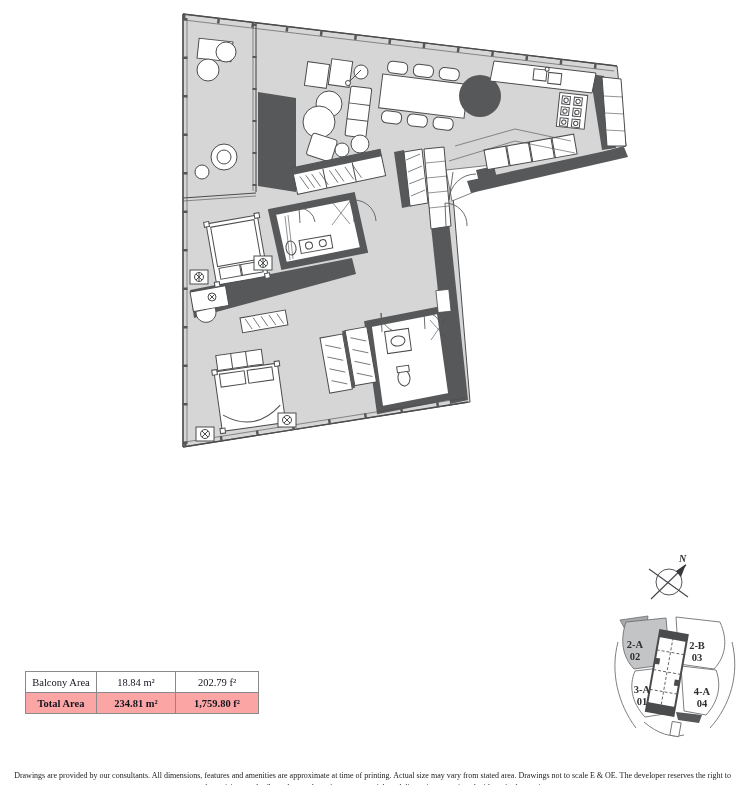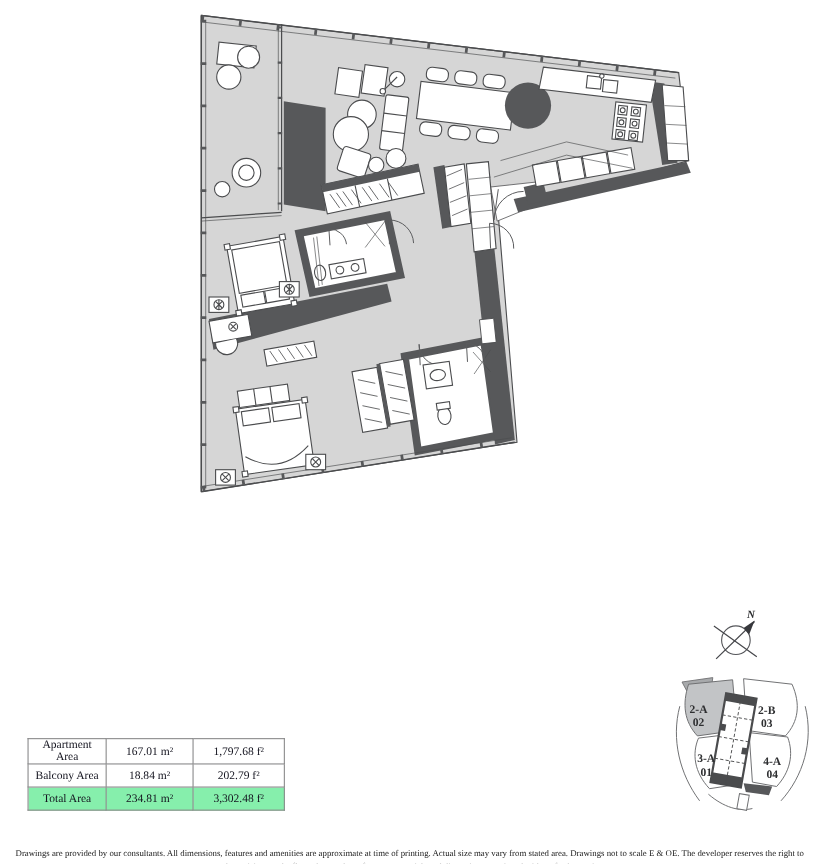--- a/index.html
+++ b/index.html
@@ -15,21 +15,21 @@
   .hatch{stroke:#4b4c4e;stroke-width:.7;}
   .kp{stroke:#6f7072;stroke-width:.9;fill:none;}
   .kp-label{font:bold 10.5px "Liberation Serif", serif;fill:#2e2f31;text-anchor:middle;}
   .north{font:italic bold 10px "Liberation Serif", serif;fill:#2b2c2e;}
   
   #area-table{position:absolute;left:25px;top:671px;border-collapse:collapse;
               border:1.5px solid #6e6f70;}
   #area-table td{border:1px solid #8a8a8b;font-size:10.5px;color:#14141f;
                  text-align:center;height:20px;padding:0 4px;background:#fff;}
   #area-table td.c0{width:62px;} #area-table td.c1{width:70px;} #area-table td.c2{width:74px;}
-  #area-table tr.total td{background:#86efac;border-top:1.5px solid #6e6f70;}
+  #area-table tr.total td{background:#fca5a5;border-top:1.5px solid #6e6f70;font-weight:bold;}
   
   #disclaimer{position:absolute;left:0;right:0;top:757px;text-align:center;
               font-size:8px;line-height:1.55;color:#1c1c1c;max-width:722px;margin:13px auto;}
 </style>
 </head>
 <body>
 
 <div id="stage">
 
 <svg width="745" height="785" viewBox="0 0 745 785">
@@ -334,32 +334,27 @@
     <text class="kp-label" x="642" y="693">3-A</text>
     <text class="kp-label" x="642" y="705">01</text>
     <text class="kp-label" x="702" y="695">4-A</text>
     <text class="kp-label" x="702" y="707">04</text>
   </g>
 </svg>
 
   <table id="area-table">
     <tbody>
       <tr>
-        <td class="c0">Apartment Area</td>
-        <td class="c1">167.01 m²</td>
-        <td class="c2">1,797.68 f²</td>
-      </tr>
-      <tr>
         <td class="c0">Balcony Area</td>
         <td class="c1">18.84 m²</td>
         <td class="c2">202.79 f²</td>
       </tr>
       <tr class="total">
         <td class="c0">Total Area</td>
         <td class="c1">234.81 m²</td>
-        <td class="c2">3,302.48 f²</td>
+        <td class="c2">1,759.80 f²</td>
       </tr>
     </tbody>
   </table>
 
   <div id="disclaimer">Drawings are provided by our consultants. All dimensions, features and amenities are approximate at time of printing.  Actual size may vary from stated area. Drawings not to scale E &amp; OE. The developer reserves the right to make revisions to the floor plans and any features, materials and dimensions mentioned without further notice.</div>
 
 </div>
 
 </body></html>

